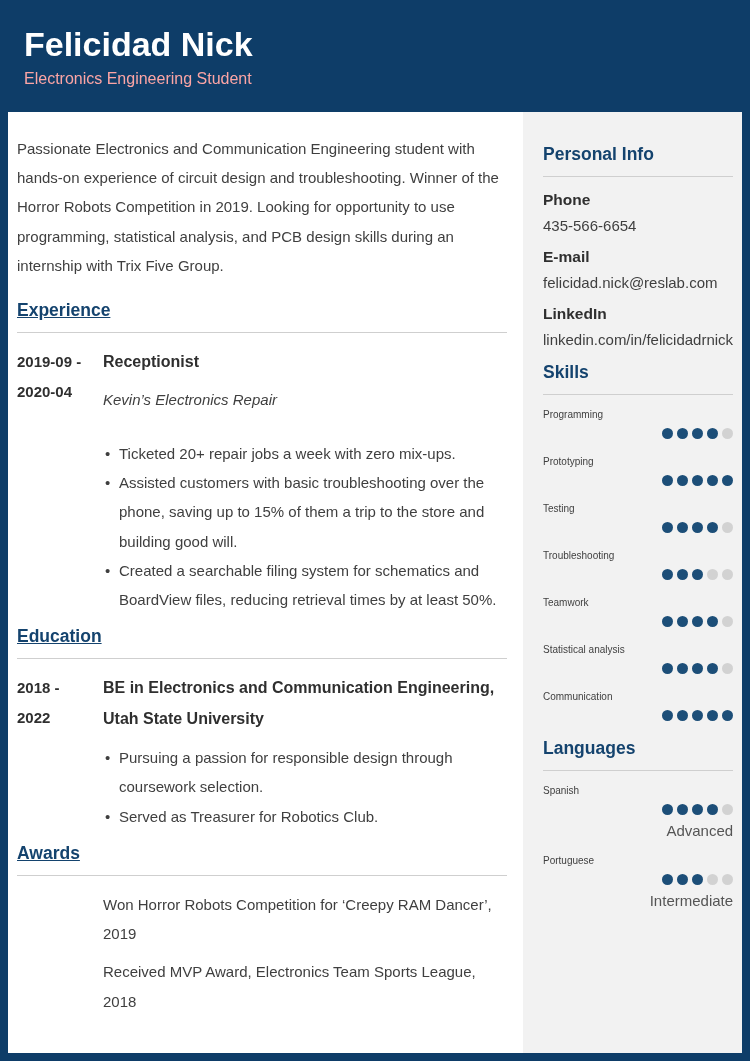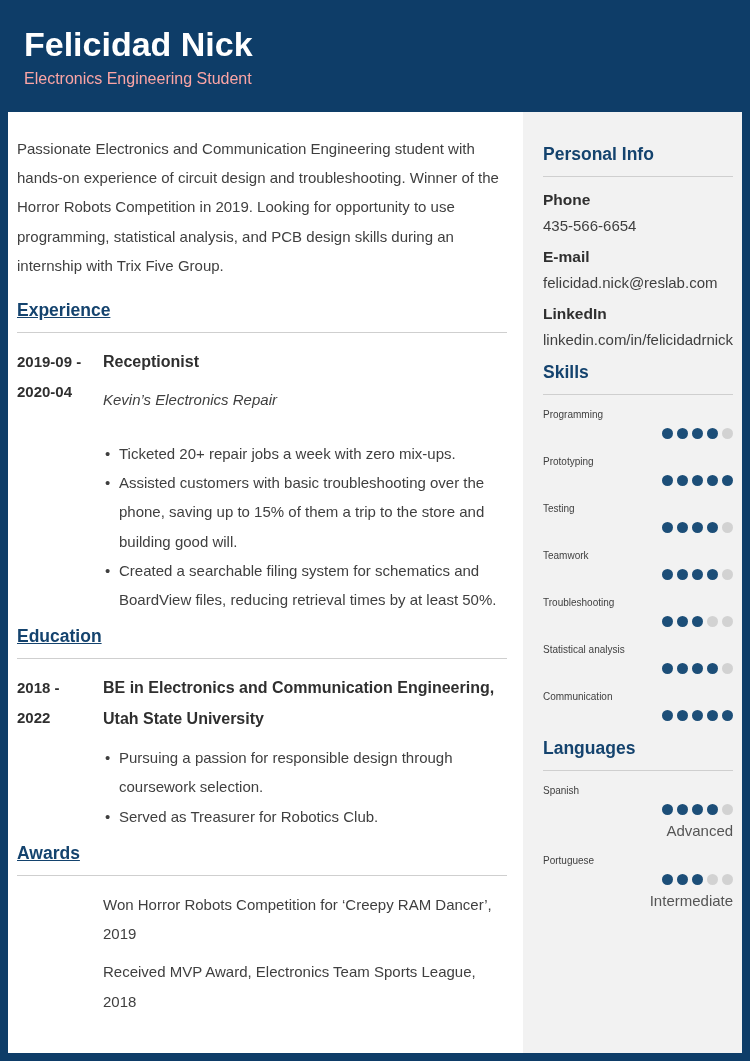--- a/index.html
+++ b/index.html
@@ -179,36 +179,36 @@
         <div class="skill-name">Testing</div>
         <div class="dots">
             <span class="dot filled"></span>
             <span class="dot filled"></span>
             <span class="dot filled"></span>
             <span class="dot filled"></span>
             <span class="dot"></span>
           </div>
       </div>
       <div class="skill">
+        <div class="skill-name">Troubleshooting</div>
+        <div class="dots">
+            <span class="dot filled"></span>
+            <span class="dot filled"></span>
+            <span class="dot filled"></span>
+            <span class="dot"></span>
+            <span class="dot"></span>
+          </div>
+      </div>
+      <div class="skill">
         <div class="skill-name">Teamwork</div>
         <div class="dots">
             <span class="dot filled"></span>
             <span class="dot filled"></span>
             <span class="dot filled"></span>
             <span class="dot filled"></span>
-            <span class="dot"></span>
-          </div>
-      </div>
-      <div class="skill">
-        <div class="skill-name">Troubleshooting</div>
-        <div class="dots">
-            <span class="dot filled"></span>
-            <span class="dot filled"></span>
-            <span class="dot filled"></span>
-            <span class="dot"></span>
             <span class="dot"></span>
           </div>
       </div>
       <div class="skill">
         <div class="skill-name">Statistical analysis</div>
         <div class="dots">
             <span class="dot filled"></span>
             <span class="dot filled"></span>
             <span class="dot filled"></span>
             <span class="dot filled"></span>

